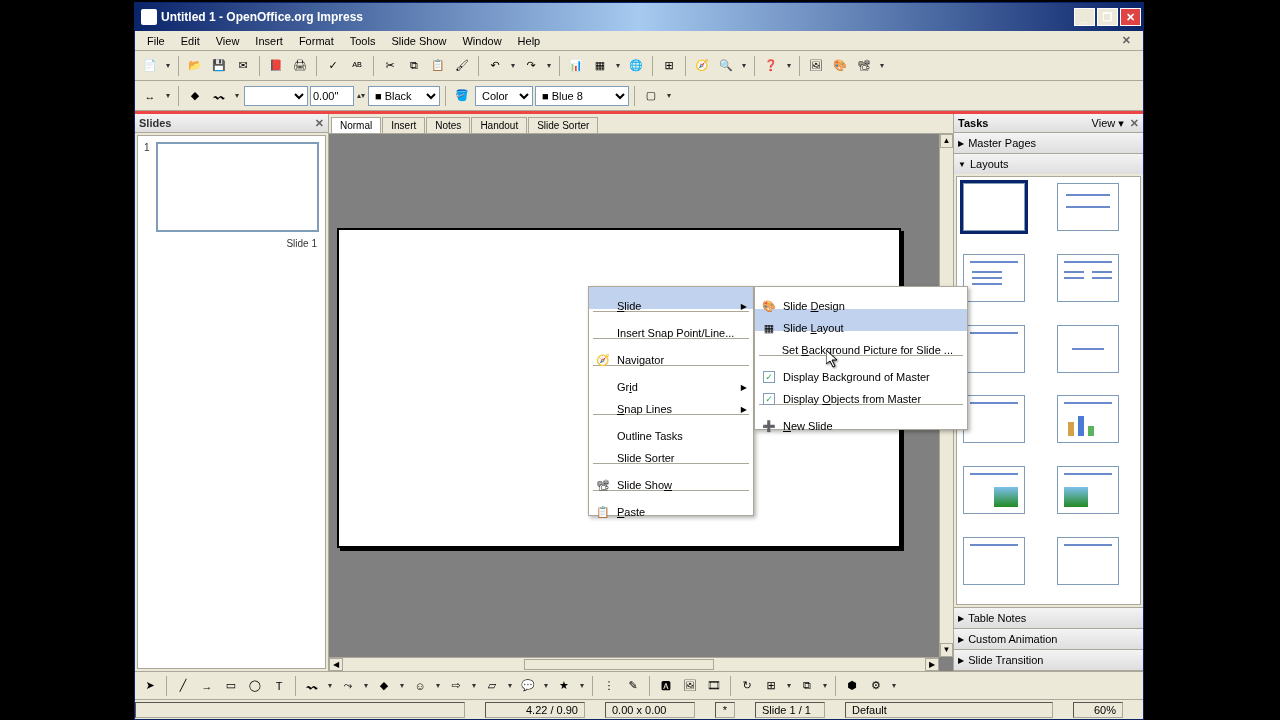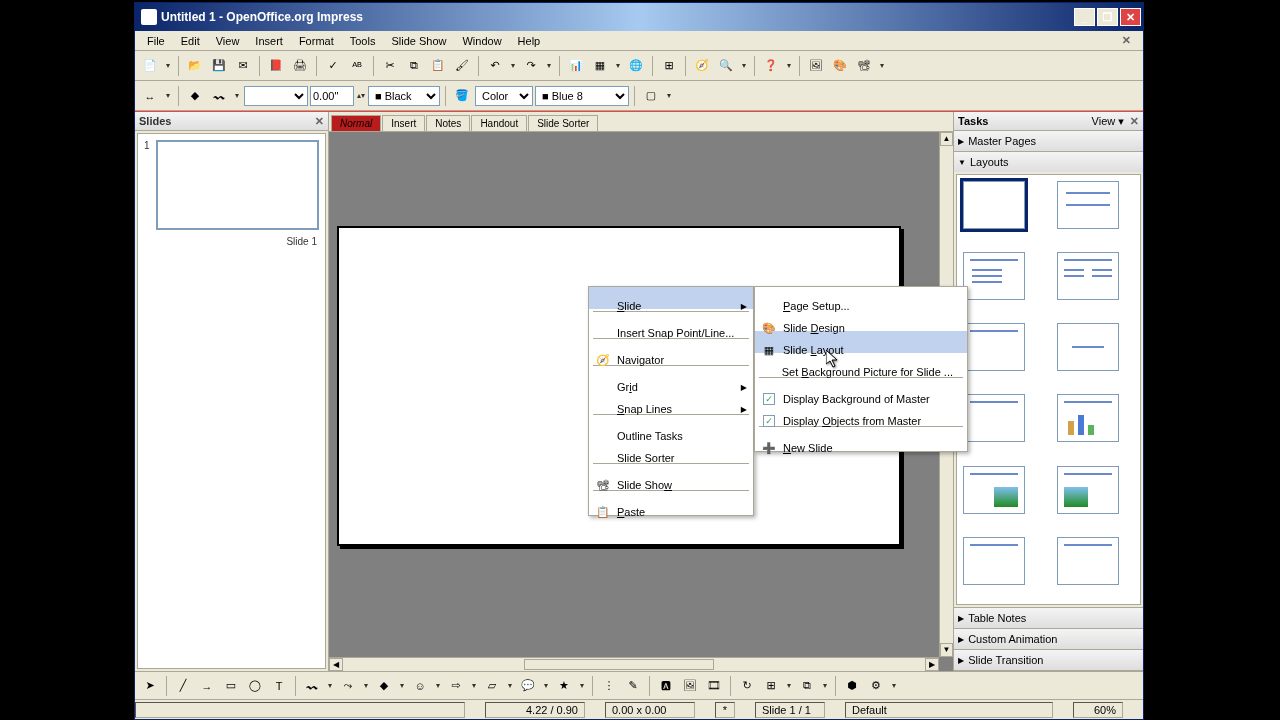--- a/index.html
+++ b/index.html
@@ -13,33 +13,33 @@
 .tb-close { background: #e04343; color: #fff; }
 .menubar { height: 20px; background: #ece9d8; border-bottom: 1px solid #aca899; display: flex; align-items: center; padding-left: 4px; }
 .menubar span { padding: 2px 8px; cursor: pointer; }
 .app-close { margin-left: auto; margin-right: 4px; cursor: pointer; font-weight: bold; color: #666; }
 .toolbar { height: 30px; background: #ece9d8; border-bottom: 1px solid #aca899; display: flex; align-items: center; padding: 0 4px; gap: 2px; }
 .tbtn { width: 22px; height: 22px; border: 1px solid transparent; display: inline-flex; align-items: center; justify-content: center; cursor: pointer; border-radius: 2px; }
 .tsep { width: 1px; height: 20px; background: #aca899; margin: 0 3px; }
 .tdrop { width: 10px; font-size: 8px; color: #333; display: inline-block; text-align: center; cursor: pointer; }
 .sel { height: 20px; border: 1px solid #7f9db9; background: #fff; padding: 0 2px; font-size: 11px; }
 .spin { width: 44px; }
-.content { flex: 1; display: flex; min-height: 0; border-top: 1px solid #ef4444; }
+.content { flex: 1; display: flex; min-height: 0; border-top: 3px solid #ef4444; }
 .slides-panel { width: 194px; border-right: 1px solid #aca899; display: flex; flex-direction: column; background: #ece9d8; }
 .panel-header { height: 19px; background: linear-gradient(#f4f4f4,#dedede); border-bottom: 1px solid #aca899; display: flex; align-items: center; padding: 0 4px; font-weight: bold; font-size: 11px; color: #333; }
 .panel-header .x { margin-left: auto; cursor: pointer; color: #666; }
 .slides-body { flex: 1; background: #fff; border: 1px solid #aca899; margin: 2px; padding: 6px; }
 .thumb-wrap { display: flex; }
 .thumb-num { width: 10px; font-size: 10px; color: #333; }
 .thumb { flex: 1; height: 90px; border: 2px solid #7f9db9; background: #fff; margin-left: 2px; }
 .thumb-label { text-align: right; font-size: 10px; color: #333; margin-top: 6px; padding-right: 2px; }
 .main-area { flex: 1; display: flex; flex-direction: column; background: #808080; min-width: 0; }
 .view-tabs { height: 20px; background: #ece9d8; display: flex; align-items: flex-end; padding-left: 2px; border-bottom: 1px solid #aca899; }
 .vtab { padding: 2px 8px; border: 1px solid #aca899; border-bottom: none; background: #ece9d8; margin-right: 1px; cursor: pointer; font-size: 10px; }
-.vtab.active { background: #b91c1c; font-style: italic; }
+.vtab.active { background: #ffffff; }
 .canvas-wrap { flex: 1; position: relative; overflow: hidden; }
 .canvas { position: absolute; left: 8px; right: 14px; top: 10px; bottom: 14px; background: #808080; }
 .slide { position: absolute; left: 0; top: 84px; width: 564px; height: 320px; background: #fff; border: 2px solid #000; box-shadow: 3px 3px 0 #000; }
 .vscroll { position: absolute; top: 0; right: 0; width: 14px; bottom: 14px; background: #ece9d8; border-left: 1px solid #aca899; }
 .vscroll .arr { height: 14px; background: #ece9d8; border: 1px solid #aca899; font-size: 8px; text-align: center; line-height: 12px; }
 .vscroll .track { position: absolute; top: 14px; bottom: 14px; left: 0; right: 0; }
 .hscroll { position: absolute; left: 0; right: 14px; bottom: 0; height: 14px; background: #ece9d8; border-top: 1px solid #aca899; display: flex; }
 .hscroll .arr { width: 14px; background: #ece9d8; border: 1px solid #aca899; font-size: 8px; text-align: center; line-height: 12px; }
 .hscroll .thumb-h { position: absolute; left: 195px; width: 190px; top: 1px; bottom: 1px; background: #ece9d8; border: 1px solid #aca899; }
 .tasks-panel { width: 190px; border-left: 1px solid #aca899; background: #ece9d8; display: flex; flex-direction: column; }
@@ -387,24 +387,20 @@
     </div>
   <div class="sep"></div>
   <div class="row">
       <span class="iconcol">📋</span>
       <span class="lbl"><u>P</u>aste</span>
     </div>
 </div>
 
 <div class="ctx" style="left:754px;top:286px;width:214px">
   <div class="row">
-      <span class="iconcol"></span>
-      <span class="lbl"><u>P</u>age Setup...</span>
-    </div>
-  <div class="row">
       <span class="iconcol">🎨</span>
       <span class="lbl">Slide <u>D</u>esign</span>
     </div>
   <div class="row hover">
       <span class="iconcol">▦</span>
       <span class="lbl">Slide <u>L</u>ayout</span>
     </div>
   <div class="row">
       <span class="iconcol"></span>
       <span class="lbl">Set <u>B</u>ackground Picture for Slide ...</span>

